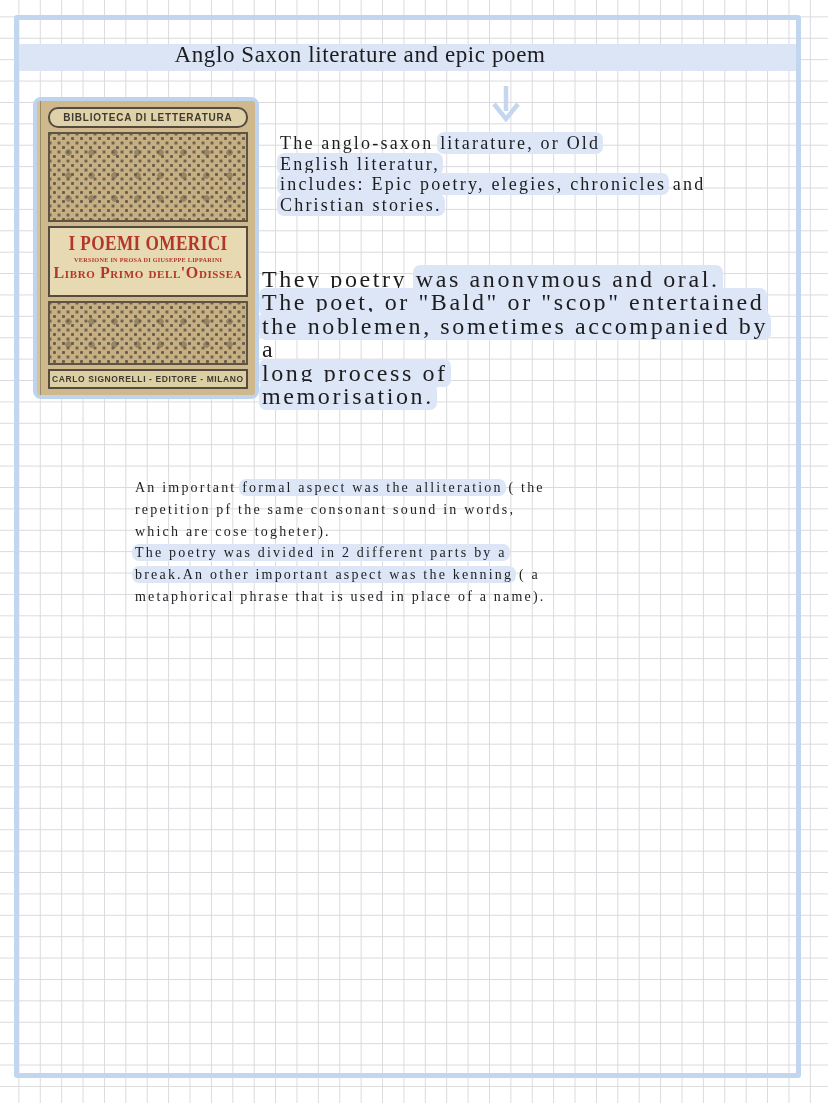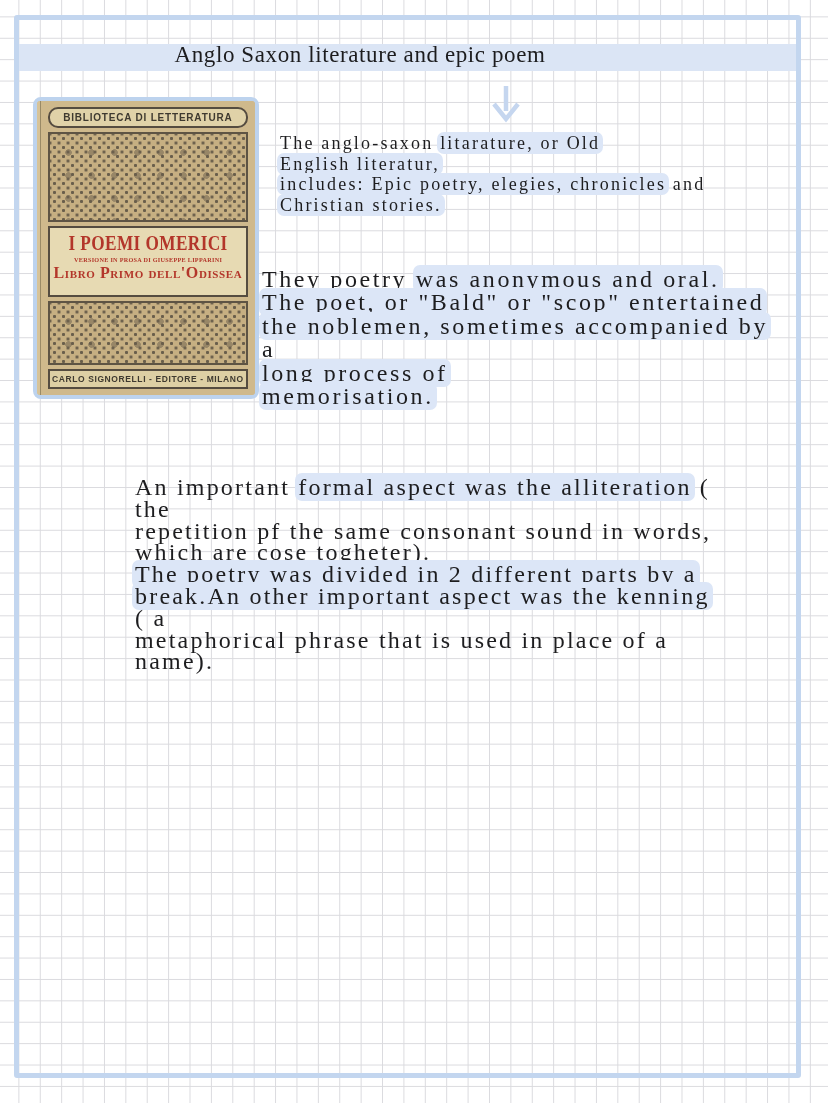--- a/index.html
+++ b/index.html
@@ -82,21 +82,21 @@
   }
   .book-ed{
     color:#b3362a;font-weight:bold;font-size:16px;letter-spacing:0.6px;
     font-variant:small-caps;margin-top:1px;white-space:nowrap;
   }
   
   .para{position:absolute;}
   .para .tline{display:block;}
   .p1{left:280px;top:133px;width:465px;font-size:18px;line-height:20.6px;letter-spacing:2.2px;}
   .p2{left:262px;top:268px;width:516px;font-size:24px;line-height:23.4px;letter-spacing:2.6px;}
-  .p3{left:135px;top:477px;width:585px;font-size:24px;line-height:21.8px;letter-spacing:2.2px;}
+  .p3{left:135px;top:477px;width:585px;font-size:14px;line-height:21.8px;letter-spacing:2.2px;}
   .hl{background:#dce6f7;border-radius:7px;padding:1px 3px;margin:0 -3px;}
 </style>
 </head>
 <body>
 
 <div class="frame"></div>
 
 <div class="title-band"></div>
 <div class="page-title">Anglo Saxon literature and epic poem</div>
 

